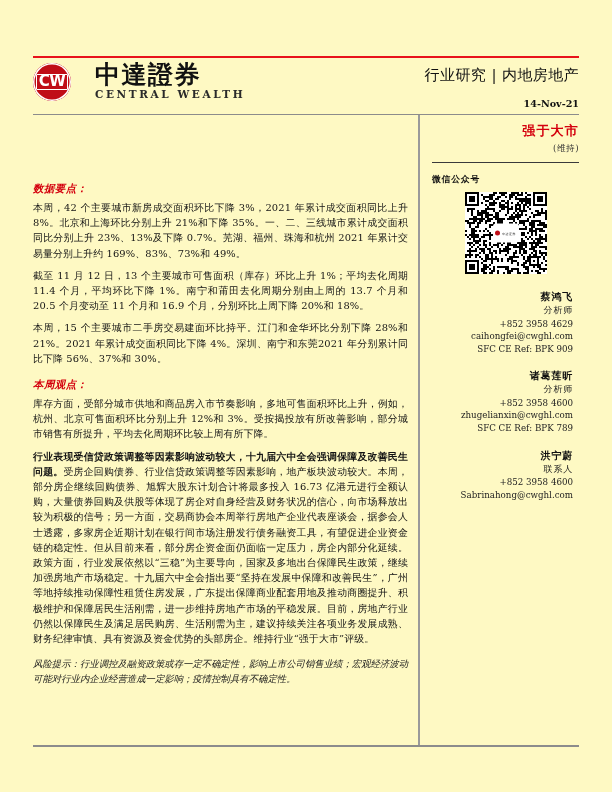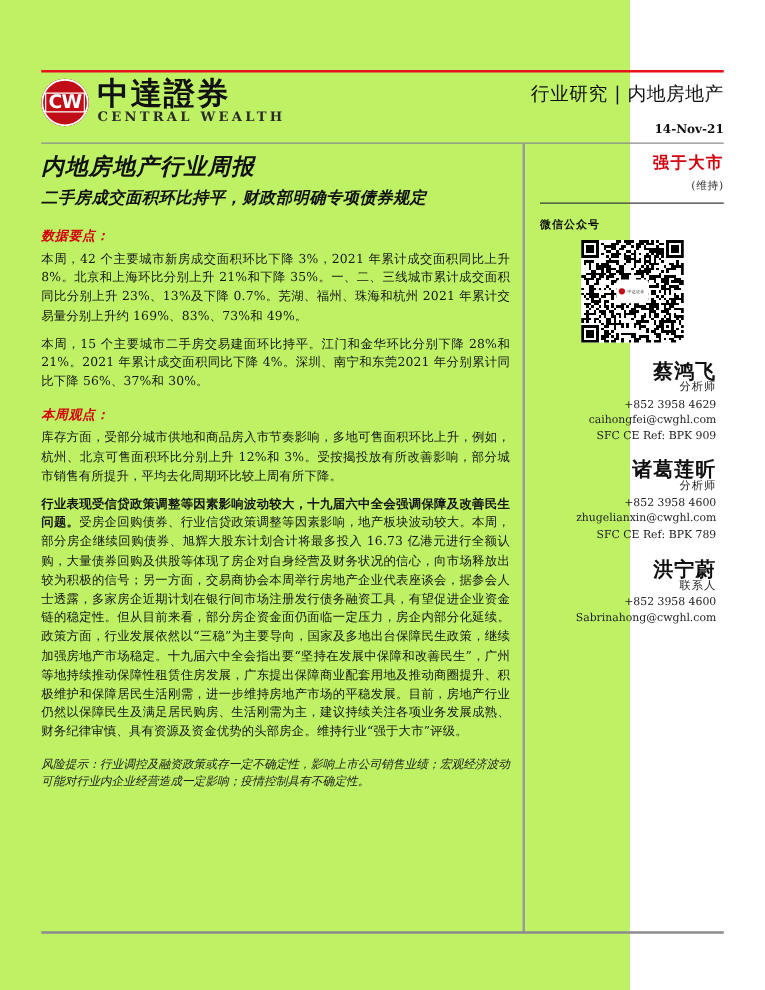--- a/index.html
+++ b/index.html
@@ -11,23 +11,23 @@
     width: 612px;
     height: 792px;
     position: relative;
     font-family: "DejaVu Sans", "Liberation Sans", sans-serif;
     color: #1a1a1a;
     overflow: hidden;
   }
   .page {
     position: absolute;
     left: 0; top: 0;
-    width: 504px;
+    width: 612px;
     height: 792px;
-    background: #bef264;
+    background: #fef9c3;
   }
 
   
   .top-rule {
     position: absolute;
     left: 33px; top: 56px;
     width: 546px; height: 2.4px;
     background: #e8121b;
   }
 
@@ -64,21 +64,21 @@
     letter-spacing: -0.5px;
   }
   .logo-mark .cw-box {
     border: 1.6px solid #ffffff;
     border-radius: 1px;
     padding: 0px 2px 1px 2px;
     line-height: 13px;
     display: inline-block;
   }
   .logo-text {
-    margin-left: 7px;
+    margin-left: 24px;
     margin-top: -2px;
   }
   .logo-cn {
     font-family: "DejaVu Serif", "Liberation Serif", serif;
     font-size: 25px;
     font-weight: 700;
     color: #111111;
     letter-spacing: 1.5px;
     line-height: 27px;
     white-space: nowrap;
@@ -291,21 +291,21 @@
   }
 
   .analyst {
     margin-top: 14px;
     text-align: right;
     padding-right: 6px;
   }
   .analyst.first { margin-top: 16px; }
   .an-name {
     font-family: "DejaVu Serif", "Liberation Serif", serif;
-    font-size: 16px;
+    font-size: 10px;
     font-weight: 700;
     color: #111;
     letter-spacing: 0.8px;
     line-height: 14px;
   }
   .an-role {
     font-family: "DejaVu Serif", "Liberation Serif", serif;
     font-size: 9px;
     color: #222;
     letter-spacing: 0.8px;
@@ -341,35 +341,32 @@
     <div class="masthead-right">
       <div class="mh-industry">行业研究 | 内地房地产</div>
       <div class="mh-date">14-Nov-21</div>
     </div>
   </div>
 
   <div class="mast-rule"></div>
   <div class="v-divider"></div>
   <div class="bottom-rule"></div>
 
-  <div class="titleblock">
-    <div class="doc-title">内地房地产行业周报</div>
-    <div class="doc-subtitle">二手房成交面积环比持平，财政部明确专项债券规定</div>
-  </div>
 
   <div class="rating">
     <div class="rating-label">强于大市</div>
     <div class="rating-sub">(维持)</div>
     <div class="rating-rule"></div>
   </div>
 
   <div class="leftcol">
 
     <div class="sec-head">数据要点：</div>
     <p class="body">本周，42 个主要城市新房成交面积环比下降 3%，2021 年累计成交面积同比上升 8%。北京和上海环比分别上升 21%和下降 35%。一、二、三线城市累计成交面积同比分别上升 23%、13%及下降 0.7%。芜湖、福州、珠海和杭州 2021 年累计交易量分别上升约 169%、83%、73%和 49%。</p>
+    <p class="body">截至 11 月 12 日，13 个主要城市可售面积（库存）环比上升 1%；平均去化周期 11.4 个月，平均环比下降 1%。南宁和莆田去化周期分别由上周的 13.7 个月和 20.5 个月变动至 11 个月和 16.9 个月，分别环比上周下降 20%和 18%。</p>
     <p class="body">本周，15 个主要城市二手房交易建面环比持平。江门和金华环比分别下降 28%和 21%。2021 年累计成交面积同比下降 4%。深圳、南宁和东莞2021 年分别累计同比下降 56%、37%和 30%。</p>
 
     <div class="sec-head sp">本周观点：</div>
     <p class="body">库存方面，受部分城市供地和商品房入市节奏影响，多地可售面积环比上升，例如，杭州、北京可售面积环比分别上升 12%和 3%。受按揭投放有所改善影响，部分城市销售有所提升，平均去化周期环比较上周有所下降。</p>
 
     <p class="body"><b>行业表现受信贷政策调整等因素影响波动较大，十九届六中全会强调保障及改善民生问题。</b><span>受房企回购债券、行业信贷政策调整等因素影响，地产板块波动较大。本周，部分房企继续回购债券、旭辉大股东计划合计将最多投入 16.73 亿港元进行全额认购，大量债券回购及供股等体现了房企对自身经营及财务状况的信心，向市场释放出较为积极的信号；另一方面，交易商协会本周举行房地产企业代表座谈会，据参会人士透露，多家房企近期计划在银行间市场注册发行债务融资工具，有望促进企业资金链的稳定性。但从目前来看，部分房企资金面仍面临一定压力，房企内部分化延续。政策方面，行业发展依然以“三稳”为主要导向，国家及多地出台保障民生政策，继续加强房地产市场稳定。十九届六中全会指出要“坚持在发展中保障和改善民生”，广州等地持续推动保障性租赁住房发展，广东提出保障商业配套用地及推动商圈提升、积极维护和保障居民生活刚需，进一步维持房地产市场的平稳发展。目前，房地产行业仍然以保障民生及满足居民购房、生活刚需为主，建议持续关注各项业务发展成熟、财务纪律审慎、具有资源及资金优势的头部房企。维持行业“强于大市”评级。</span></p>
 
     <p class="risk">风险提示：行业调控及融资政策或存一定不确定性，影响上市公司销售业绩；宏观经济波动可能对行业内企业经营造成一定影响；疫情控制具有不确定性。</p>
   </div>
 

